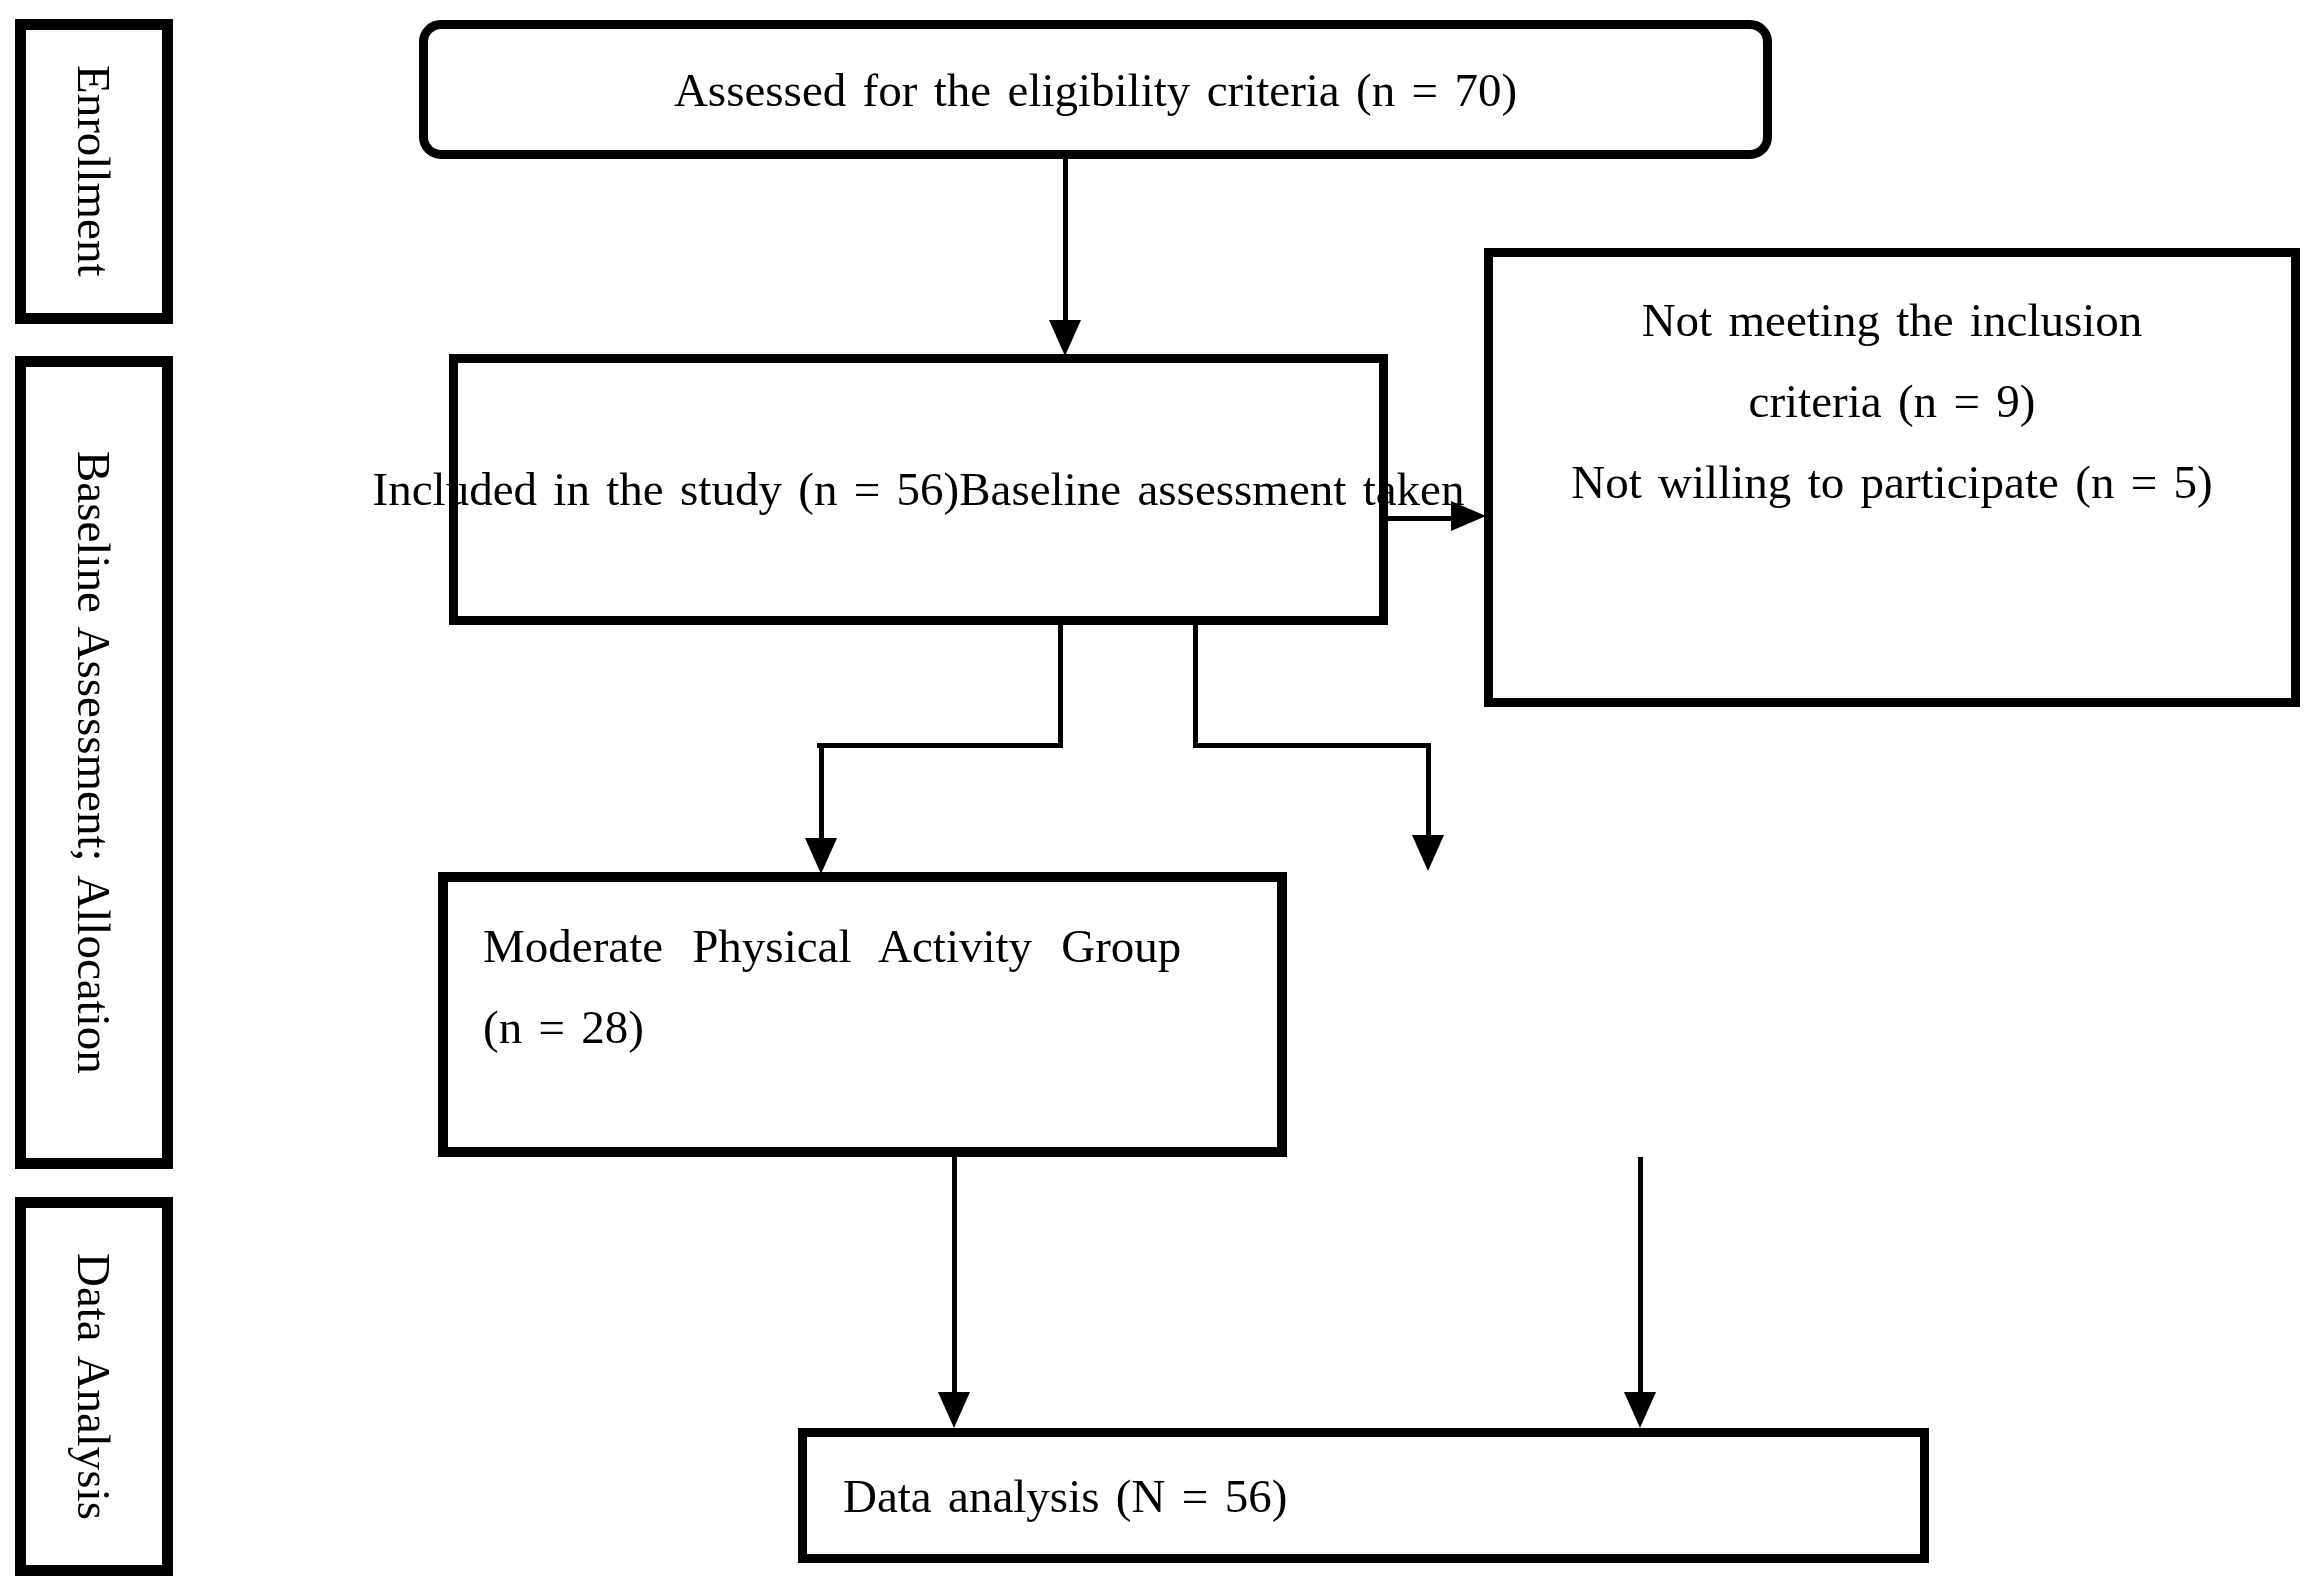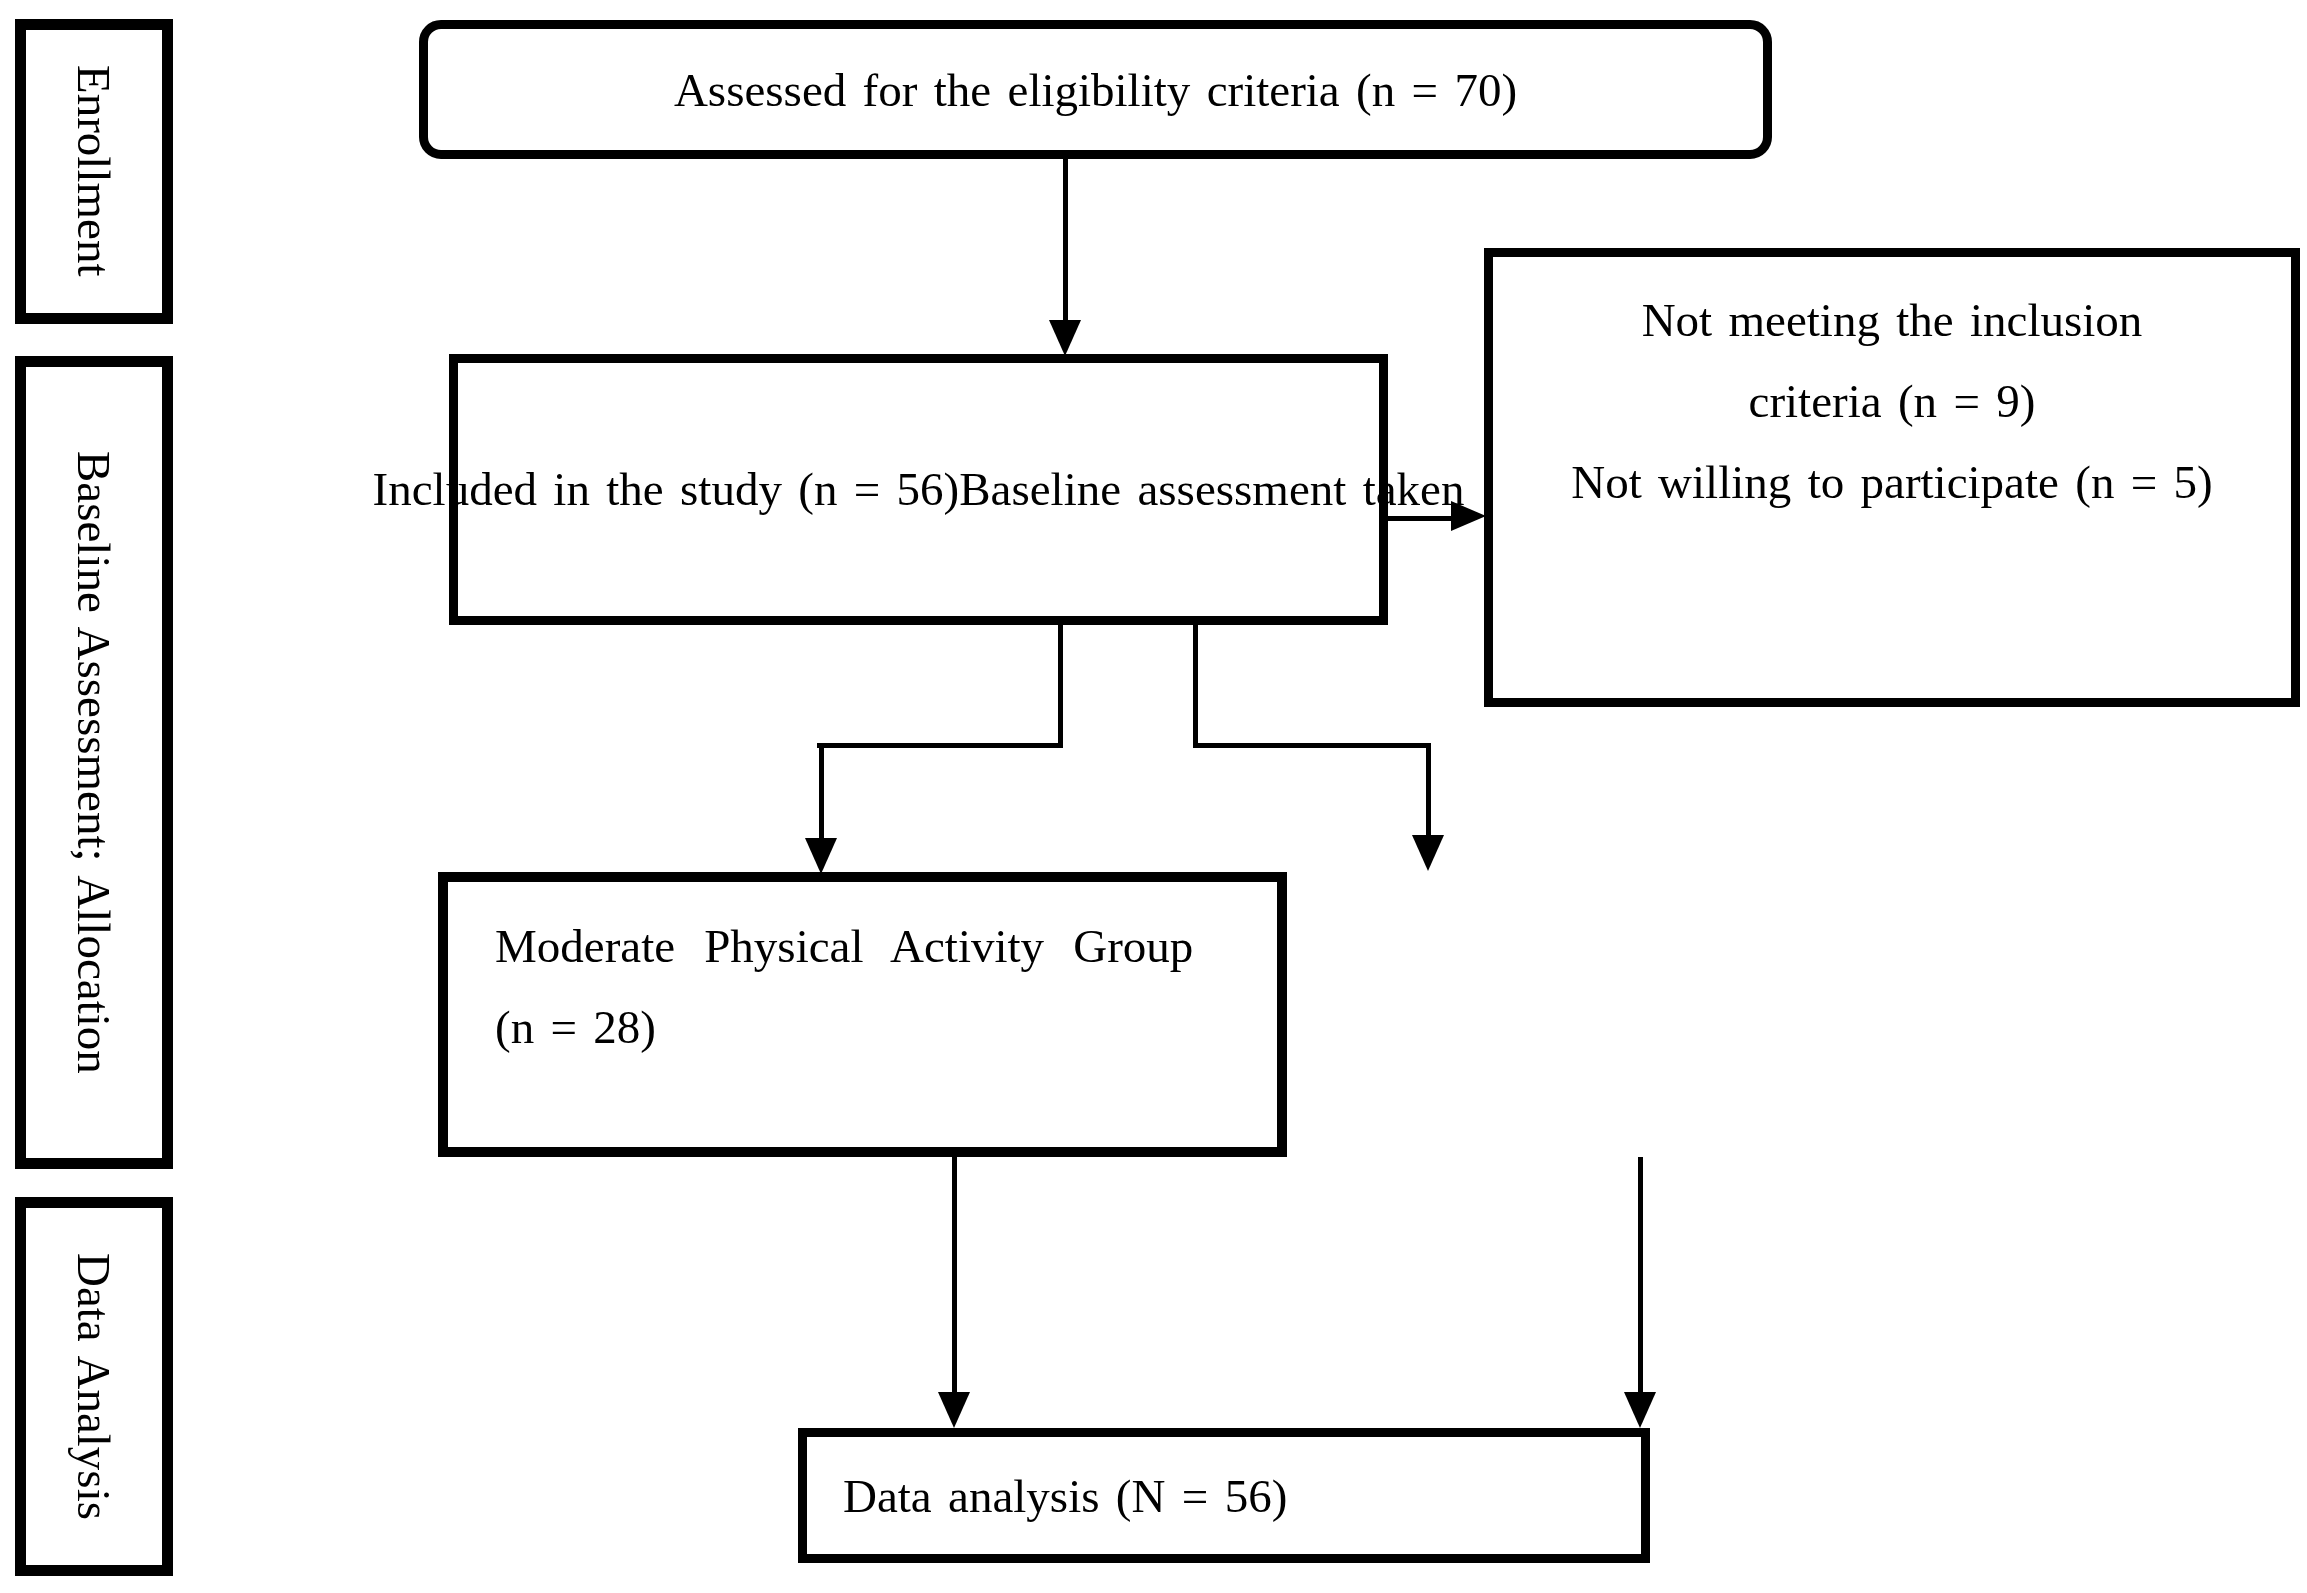--- a/index.html
+++ b/index.html
@@ -49,31 +49,31 @@
     text-align: center;
   }
   .b-excluded {
     left: 1484px; top: 248px; width: 816px; height: 459px;
     padding-top: 23px;
     text-align: center;
   }
   .b-moderate {
     left: 438px; top: 872px; width: 849px; height: 285px;
     border-width: 10.4px;
-    padding-top: 24px; padding-left: 47px;
+    padding-top: 24px; padding-left: 35px;
     text-align: left;
   }
   .b-low {
     left: 1331px; top: 871px; width: 960px; height: 286px;
     border-width: 10.4px;
     padding-top: 24px; padding-left: 38px;
     white-space: nowrap;
   }
   .b-analysis {
-    left: 798px; top: 1428px; width: 852px; height: 135px;
+    left: 798px; top: 1428px; width: 1131px; height: 135px;
     display: flex; align-items: center;
     padding-left: 36px;
     white-space: nowrap;
   }
   .bline { line-height: 81px; white-space: nowrap; }
   .ws-wide { word-spacing: 17.4px; }
   .ws-med  { word-spacing: 8px; }
 
   .cline {
     position: absolute;

